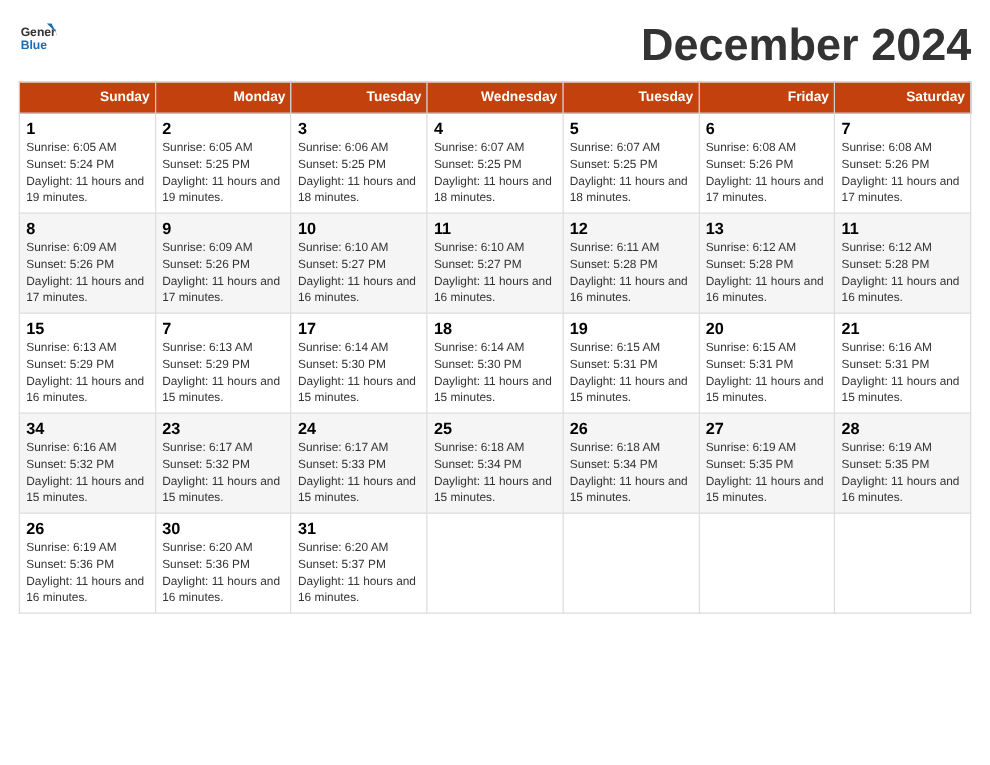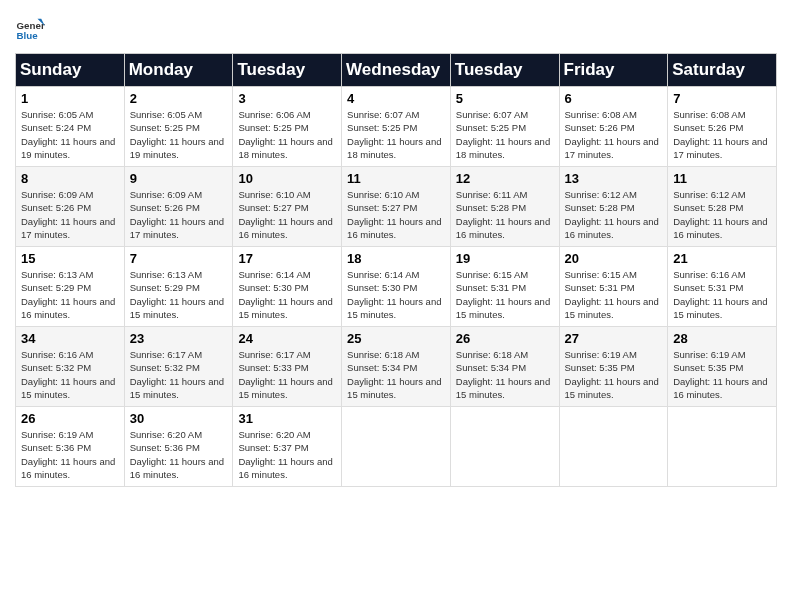--- a/index.html
+++ b/index.html
@@ -34,25 +34,25 @@
     .subtitle {
       font-size: 15px;
       color: #555;
     }
     table {
       width: 100%;
       border-collapse: collapse;
       font-size: 10.5px;
     }
     thead tr th {
-      background-color: #0f172a;
+      background-color: #c2410c;
       color: #fff;
       padding: 6px 4px;
-      text-align: left;
-      font-size: 17px;
+      text-align: right;
+      font-size: 11px;
       font-weight: bold;
       border: 1px solid #ccc;
     }
     tbody tr td {
       vertical-align: top;
       padding: 4px 5px;
       border: 1px solid #ddd;
       height: 80px;
       width: calc(100%/7);
       background: #fff;
@@ -78,20 +78,21 @@
 
 <div class="header-area">
   <div class="logo">
     <svg class="logo-icon" viewBox="0 0 40 40">
       <text x="2" y="18" font-size="13" font-weight="bold" fill="#333">General</text>
       <text x="2" y="32" font-size="13" font-weight="bold" fill="#1a6eb5">Blue</text>
       <polygon points="30,5 40,15 35,5" fill="#1a6eb5"></polygon>
     </svg>
   </div>
   <div class="title-area">
+    <div class="month-title">December 2024</div>
   </div>
 </div>
 
 <table>
   <thead>
     <tr>
       <th>Sunday</th>
       <th>Monday</th>
       <th>Tuesday</th>
       <th>Wednesday</th>

